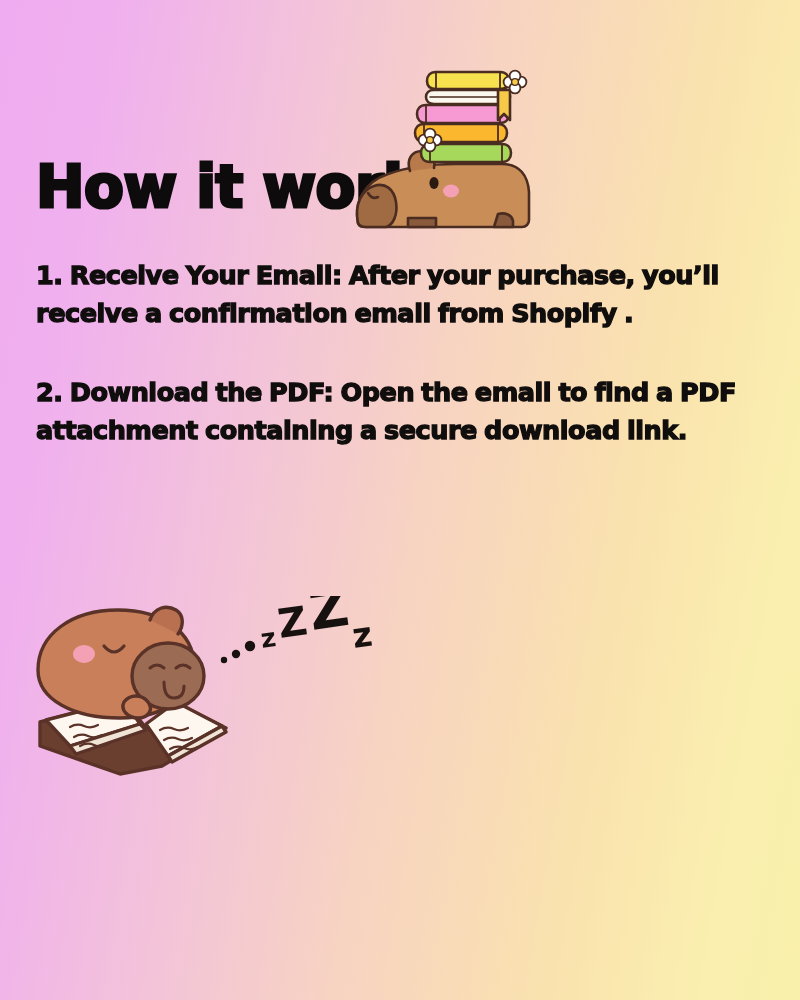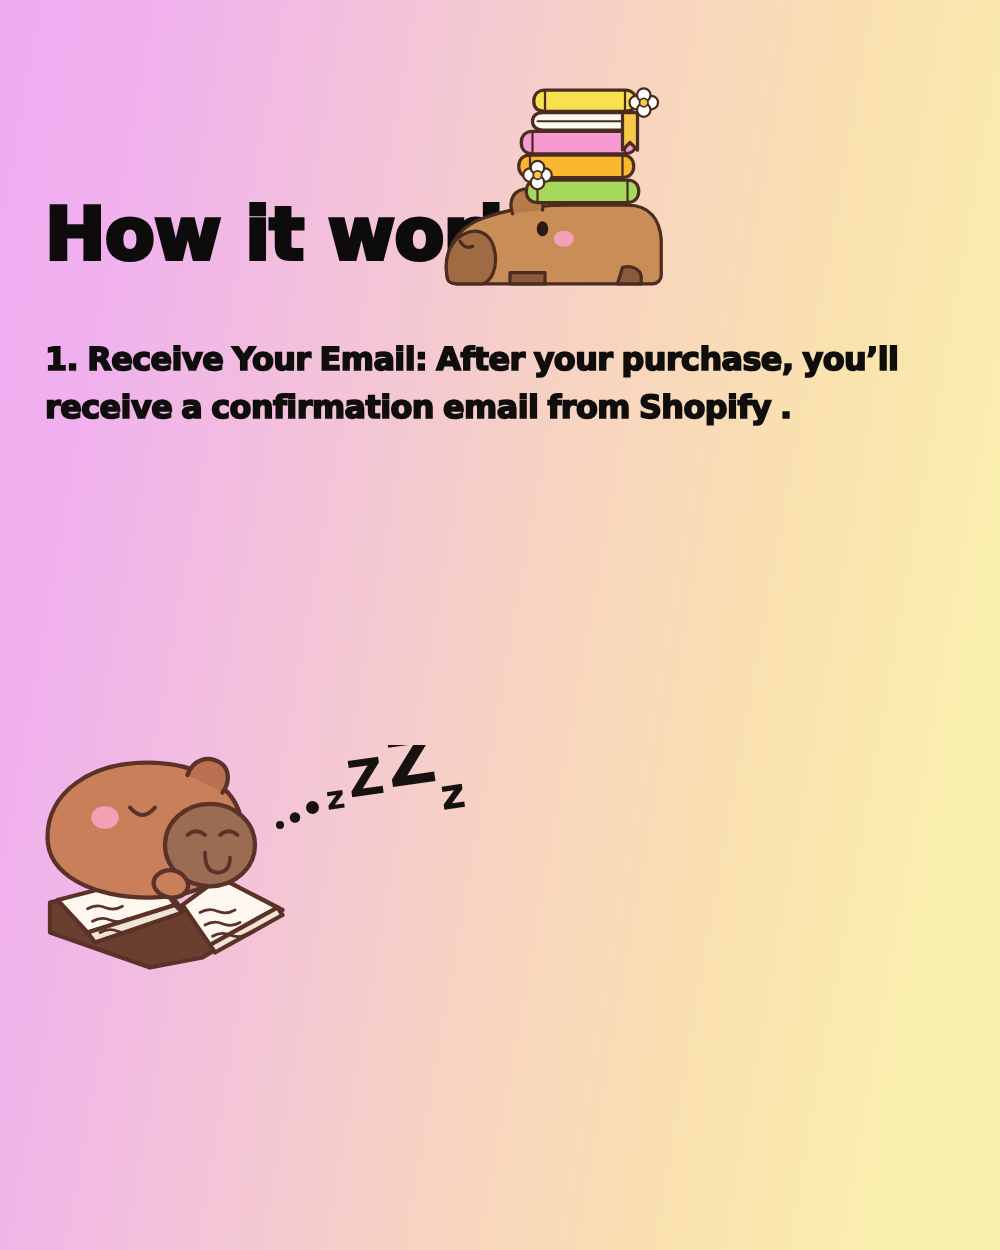--- a/index.html
+++ b/index.html
@@ -40,21 +40,21 @@
     -webkit-text-stroke: 3.2px #0d0b0b;
     paint-order: stroke fill;
     white-space: nowrap;
     line-height: 1;
   }
 
   
   #steps {
     position: absolute;
     left: 36px;
-    top: 269px;
+    top: 256px;
     width: 728px;
   }
   .step {
     font-family: "DejaVu Sans", sans-serif;
     font-weight: 700;
     font-size: 25.5px;
     line-height: 38px;
     letter-spacing: -0.45px;
     color: #100d0d;
     -webkit-text-stroke: 1.35px #100d0d;
@@ -190,15 +190,16 @@
         <text x="234" y="52" font-family="'DejaVu Sans',sans-serif" font-weight="700" font-size="26" transform="rotate(-8 234 52)">z</text>
         <text x="252" y="42" font-family="'DejaVu Sans',sans-serif" font-weight="700" font-size="40" transform="rotate(-8 252 42)">Z</text>
         <text x="284" y="34" font-family="'DejaVu Sans',sans-serif" font-weight="700" font-size="54" transform="rotate(-8 284 34)">Z</text>
         <text x="326" y="52" font-family="'DejaVu Sans',sans-serif" font-weight="700" font-size="34" transform="rotate(-8 326 52)">z</text>
       </g>
     </svg>
   </div>
 
   <div id="steps">
     <p class="step">1. Receive Your Email: After your purchase, you’ll receive a confirmation email from Shopify .</p>
+    <p class="step">2. Download the PDF: Open the email to find a PDF attachment containing a secure download link.</p>
   </div>
 
 </div>
 
 </body></html>

